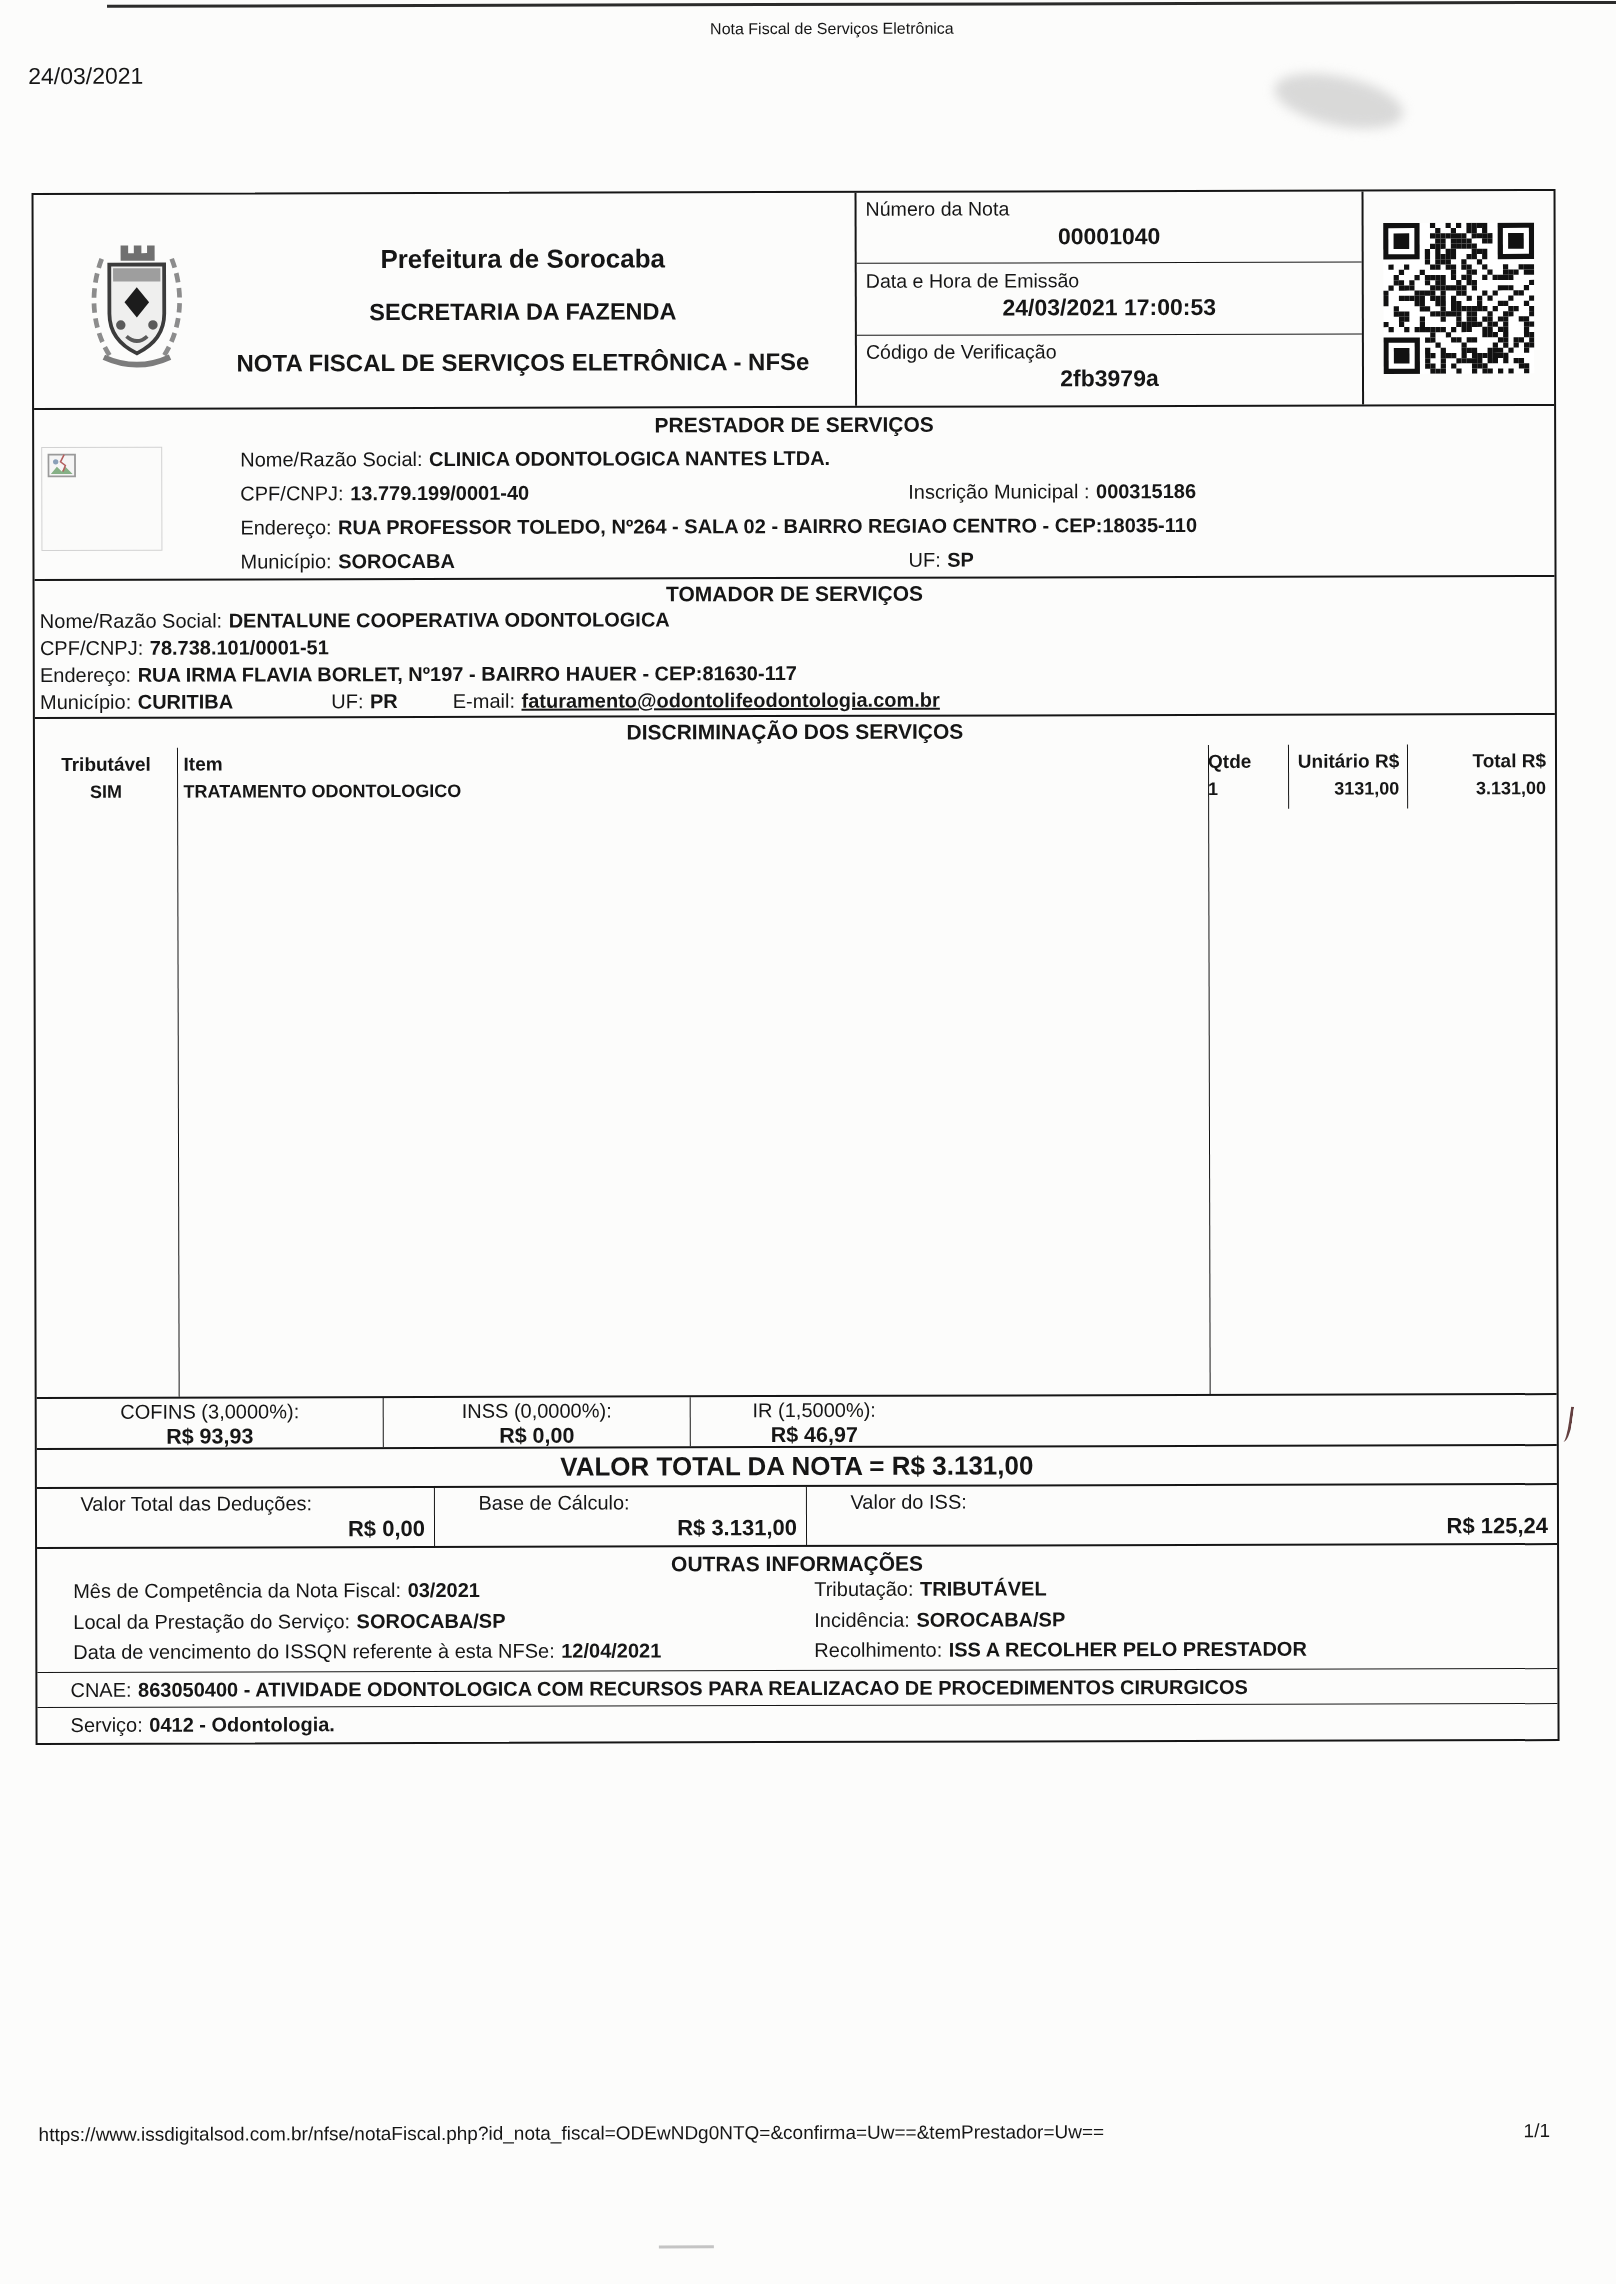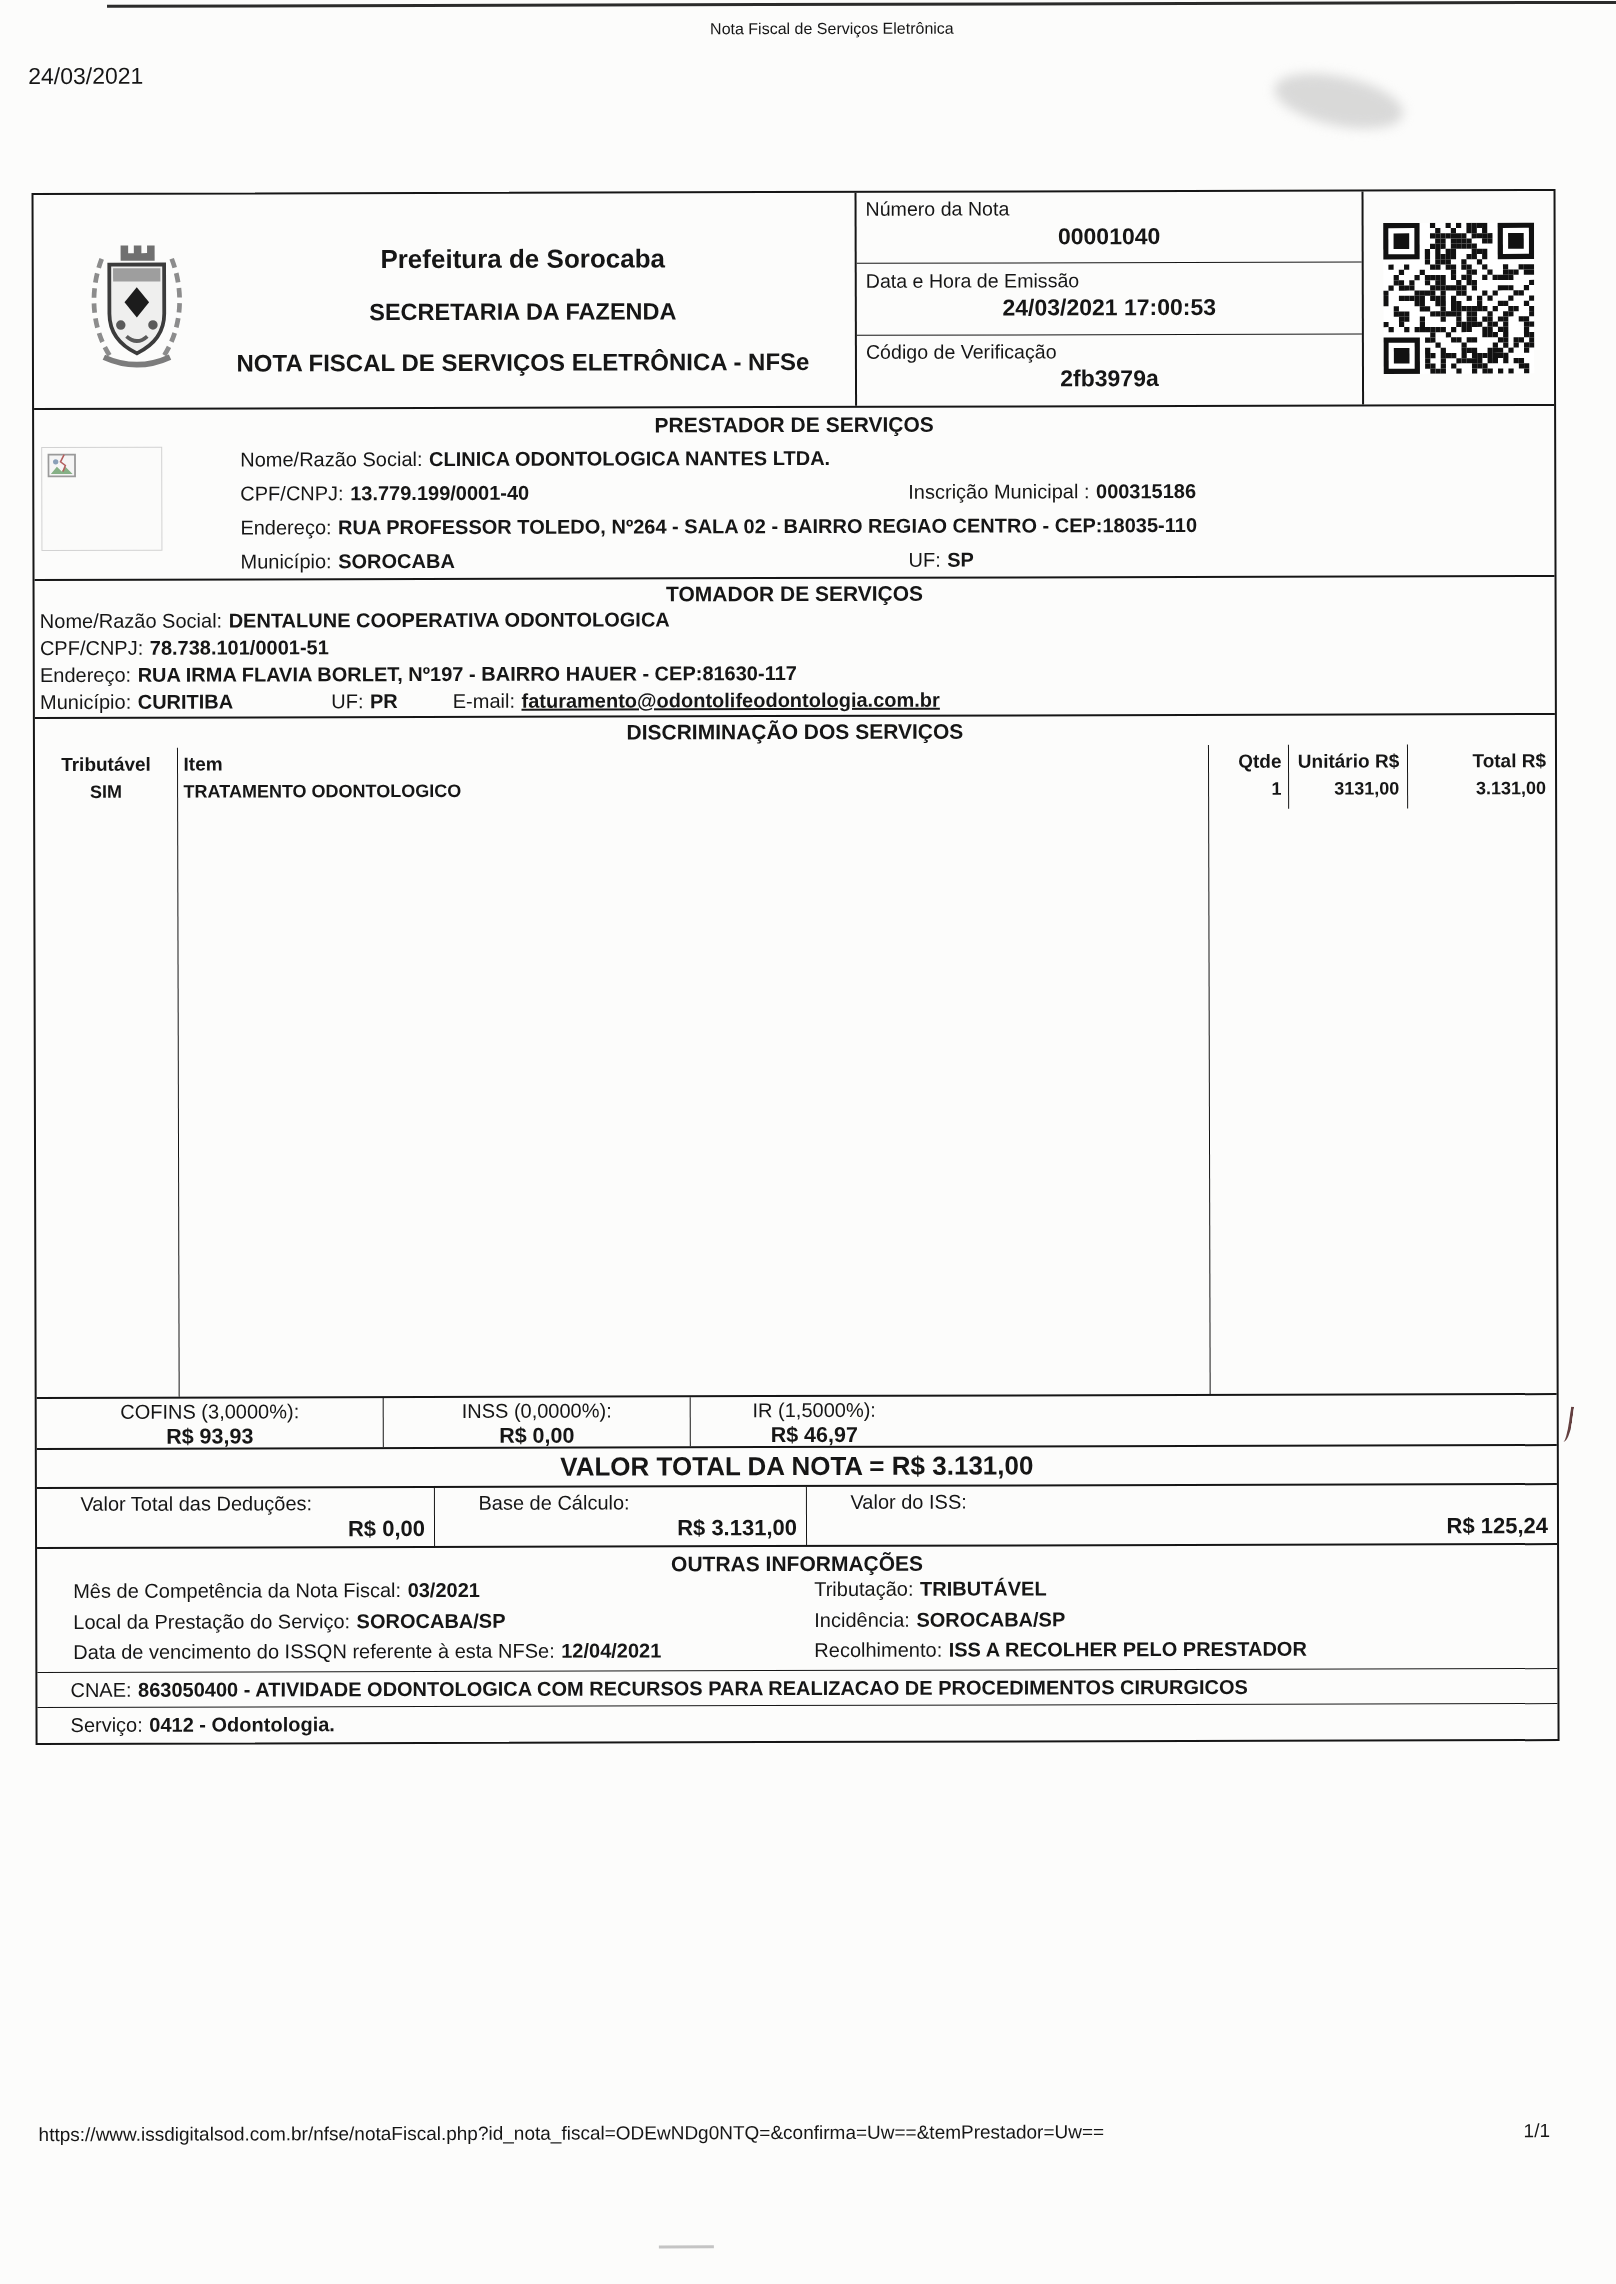--- a/index.html
+++ b/index.html
@@ -67,21 +67,21 @@
   .discr { height:680px; position:relative; border-bottom:2px solid #161616; }
   .discr-table { position:absolute; top:29px; left:0; right:0; bottom:0; }
   .vline { position:absolute; top:0; bottom:0; width:1.3px; background:#161616; }
   .v1 { left:142px; } .v2 { left:1173px; }
   .vline-short { position:absolute; top:0; height:64px; width:1.3px; background:#161616; }
   .vs1 { left:1253px; } .vs2 { left:1372px; }
   .discr-head { display:flex; height:34px; font-weight:bold; font-size:19px; align-items:center; }
   .discr-row { display:flex; height:30px; font-weight:bold; font-size:18px; }
   .dc1 { width:142px; text-align:center; }
   .dc2 { width:1031px; padding-left:6.5px; }
-  .dc3 { width:80px; text-align:right; padding-right:6.5px; }
+  .dc3 { width:80px; padding-right:6.5px; }
   .dc4 { width:119px; text-align:right; padding-right:7.8px; }
   .dc5 { flex:1; text-align:right; padding-right:9px; }
 
   
   .impostos { height:51px; display:flex; border-bottom:2px solid #161616; text-align:center; }
   .imp-cell { padding-top:2px; }
   .imp-cell + .imp-cell { border-left:1.3px solid #161616; }
   .iw1 { width:305px; } .iw2 { width:346px; } .iw3 { width:307px; } .iw4 { width:248px; } .iw5 { flex:1; }
   .imp-lab { font-size:20px; }
   .imp-val { font-size:21.5px; font-weight:bold; margin-top:1.3px; }

